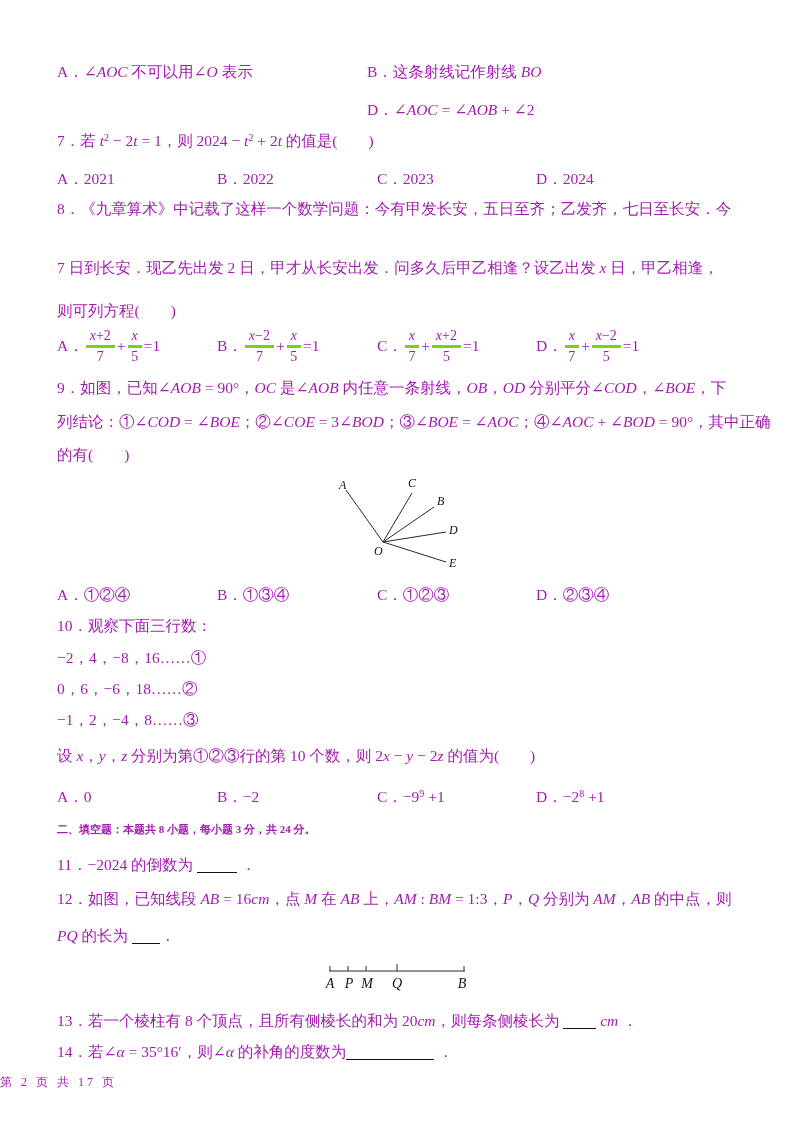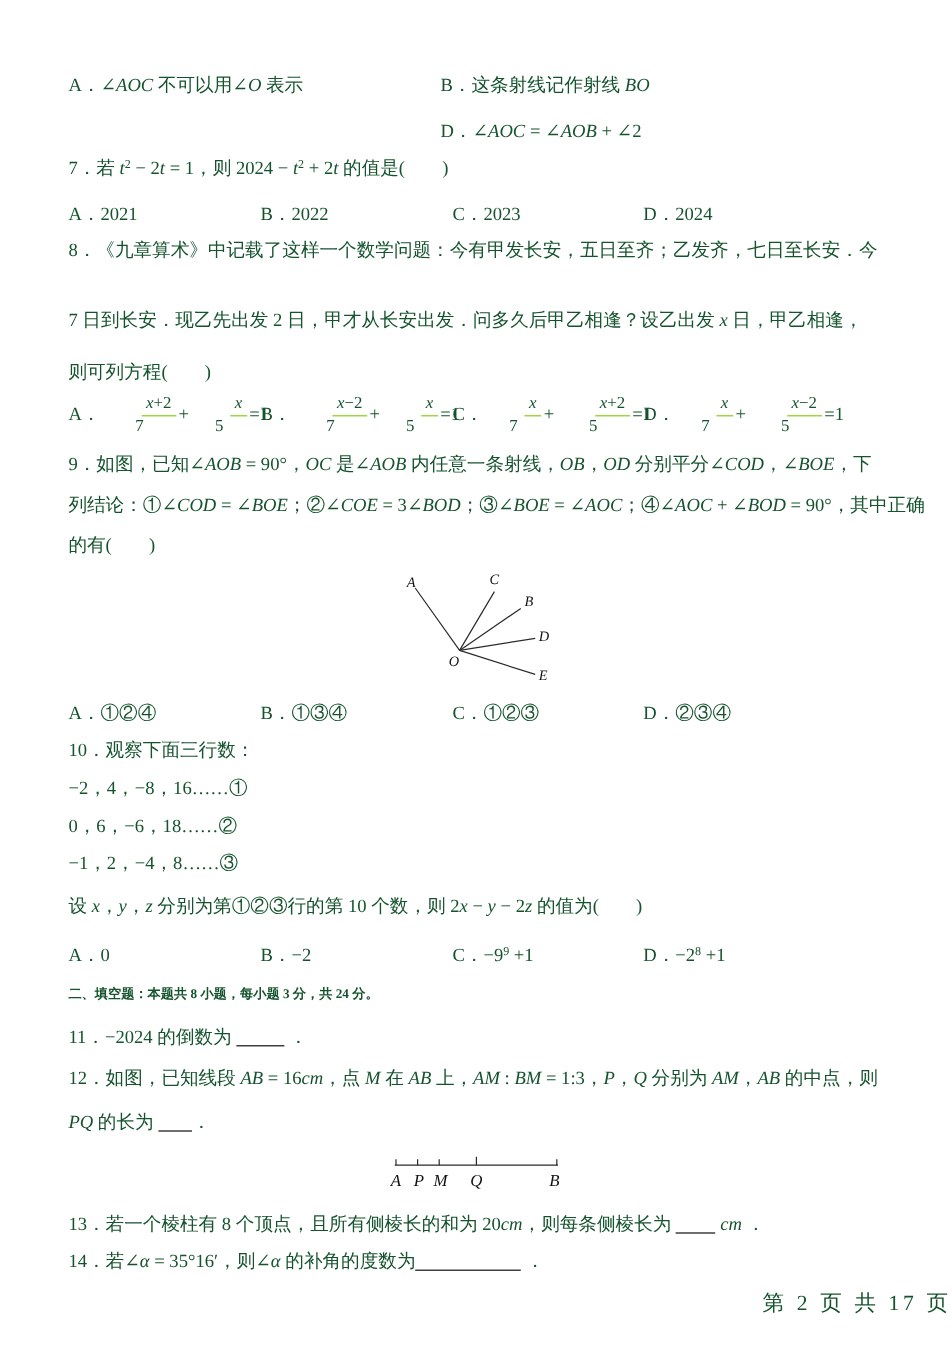--- a/index.html
+++ b/index.html
@@ -1,30 +1,30 @@
 <!DOCTYPE html>
 <html><head>
 <meta charset="utf-8">
 <style>
   html,body{margin:0;padding:0;background:#ffffff;}
   .page{position:relative;width:793px;height:1122px;background:#ffffff;overflow:hidden;
-        font-family:"Liberation Serif","DejaVu Serif",serif;color:#14532d;}
+        font-family:"Liberation Serif","DejaVu Serif",serif;color:#a21caf;}
   .line{position:absolute;white-space:nowrap;font-size:15.5px;line-height:20px;}
   .line .t{font-family:"Liberation Serif","DejaVu Serif",serif;}
   .line .m{font-family:"Liberation Serif","DejaVu Serif",serif;font-style:italic;}
   .line sup{font-size:10px;vertical-align:5px;line-height:0;}
   .blank{display:inline-block;border-bottom:1px solid #111;height:13px;vertical-align:-3px;}
   .bold-sans{font-family:"Liberation Sans","DejaVu Sans",sans-serif;font-weight:bold;font-size:11px;}
   .opt-frac{display:flex;align-items:center;height:46px;}
   .opt-frac span{display:inline-block;}
   .frac{display:inline-block;text-align:center;line-height:1;margin:0 2px;}
-  .frac .num{display:block;border-bottom:1px solid #84cc16;padding:0 4px 2px;font-size:14px;margin-left:32px;}
+  .frac .num{display:block;border-bottom:3px solid #84cc16;padding:0 4px 2px;font-size:14px;}
   .frac .den{display:block;padding-top:2px;font-size:14px;}
   .frac .m,.frac .t{font-size:14px;}
-  .footer{position:absolute;width:100%;text-align:right;letter-spacing:3px;font-size:18px;}
+  .footer{position:absolute;width:100%;text-align:left;letter-spacing:3px;font-size:12px;}
   svg{position:absolute;overflow:visible;}
   svg text{font-family:"Liberation Serif","DejaVu Serif",serif;font-style:italic;fill:#111;}
 </style>
 </head>
 <body>
 
 <div class="page">
 
   <div class="line" style="left:57px;top:62px"><span class="t">A．</span><span class="t">∠</span><span class="m">AOC</span><span class="t"> 不可以用∠</span><span class="m">O</span><span class="t"> 表示</span></div>
   <div class="line" style="left:367px;top:62px"><span class="t">B．这条射线记作射线 </span><span class="m">BO</span></div>

